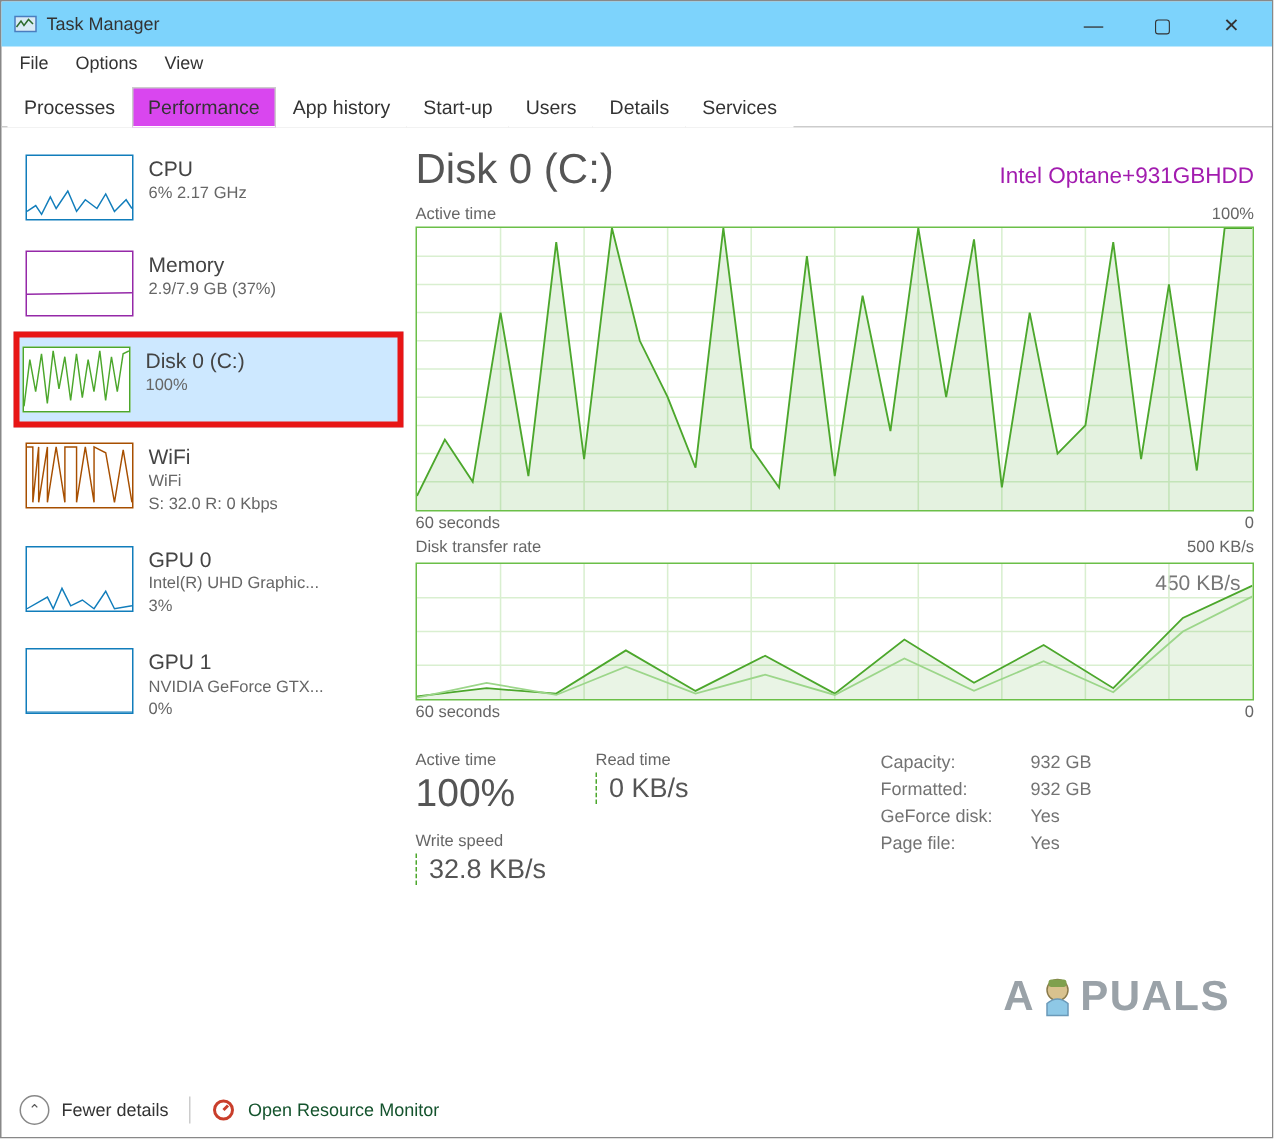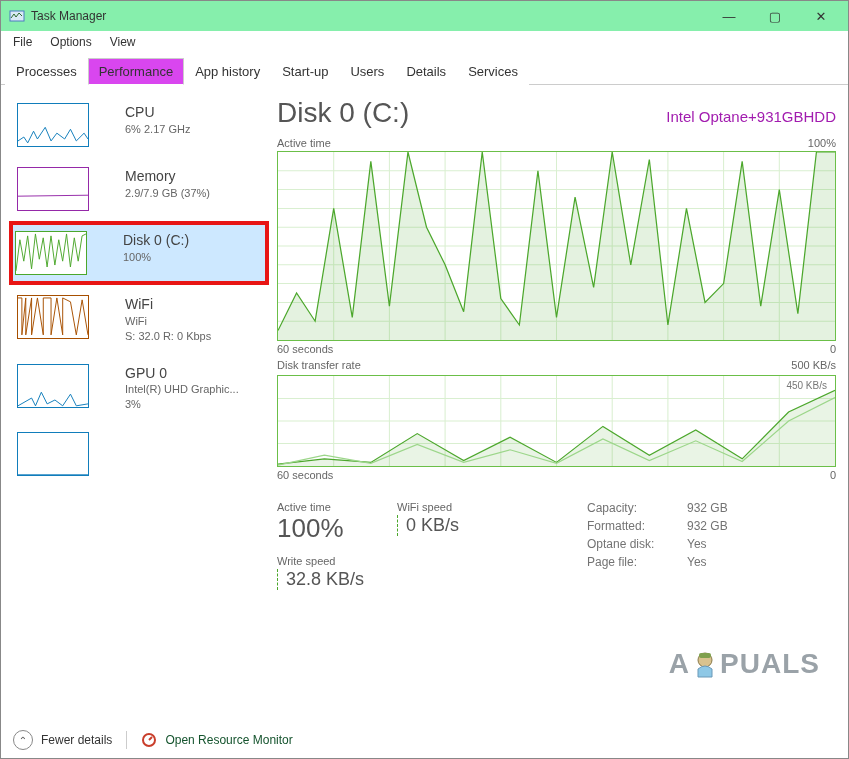--- a/index.html
+++ b/index.html
@@ -19,21 +19,21 @@
     border: 1px solid #888;
     background: #fff;
     display: flex;
     flex-direction: column;
   }
   .titlebar {
     height: 30px;
     display: flex;
     align-items: center;
     padding: 0 4px 0 8px;
-    background: #86efac;
+    background: #7dd3fc;
   }
   .title-icon {
     width: 16px;
     height: 16px;
     margin-right: 6px;
   }
   .title-text { font-size: 12px; }
   .win-controls { margin-left: auto; display: flex; }
   .win-btn {
     width: 46px; height: 28px;
@@ -109,21 +109,20 @@
   }
   .thumb.mem { border-color: #9529a8; }
   .thumb.disk { border-color: #4ca72c; }
   .thumb.wifi { border-color: #a74f00; }
   .thumb.gpu { border-color: #117dbb; }
   .side-label {
     display: flex;
     flex-direction: column;
     line-height: 1.35;
     overflow: hidden;
-    margin-left: 26px;
   }
   .side-title { font-size: 14px; color: #444; }
   .side-sub { font-size: 11px; color: #666; white-space: nowrap; overflow: hidden; text-overflow: ellipsis; max-width: 160px;}
   .main {
     flex: 1;
     display: flex;
     flex-direction: column;
     padding-right: 4px;
   }
   .main-header {
@@ -148,21 +147,21 @@
     overflow: hidden;
   }
   .chart-big { height: 190px; }
   .chart-small { height: 92px; margin-top: 2px; }
   .chart svg { position: absolute; inset: 0; width: 100%; height: 100%; }
   .grid line { stroke: #d9efd0; stroke-width: 1; }
   .xfer-label {
     position: absolute;
     right: 6px;
     top: 4px;
-    font-size: 10px;
+    font-size: 14px;
     color: #777;
     background: rgba(255,255,255,0.6);
     padding: 0 2px;
   }
   .stats {
     display: flex;
     margin-top: 18px;
     gap: 20px;
   }
   .stats-left {
@@ -320,20 +319,25 @@
           <span class="side-sub">Intel(R) UHD Graphic...</span>
           <span class="side-sub">3%</span>
         </div>
       </div>
 
       <div class="side-item">
         <div class="thumb gpu">
           <svg viewBox="0 0 72 44" preserveAspectRatio="none">
             <polyline points="0,43 72,43" fill="none" stroke="#117dbb" stroke-width="1"></polyline>
           </svg>
+        </div>
+        <div class="side-label">
+          <span class="side-title">GPU 1</span>
+          <span class="side-sub">NVIDIA GeForce GTX...</span>
+          <span class="side-sub">0%</span>
         </div>
       </div>
     </div>
 
     <div class="main" style="position:relative;">
       <div class="main-header">
         <div class="main-title">Disk 0 (C:)</div>
         <div class="main-device">Intel Optane+931GBHDD</div>
       </div>
 
@@ -403,34 +407,34 @@
         <span>0</span>
       </div>
 
       <div class="stats">
         <div class="stats-left">
           <div>
             <div class="stat-label">Active time</div>
             <div class="stat-big">100%</div>
           </div>
           <div>
-            <div class="stat-label">WiFi speed</div>
+            <div class="stat-label">Read time</div>
             <div class="stat-mid">0 KB/s</div>
           </div>
           <div>
             <div class="stat-label">Write speed</div>
             <div class="stat-mid">32.8 KB/s</div>
           </div>
         </div>
         <div class="stats-right">
           <span>Capacity:</span>
           <span>932 GB</span>
           <span>Formatted:</span>
           <span>932 GB</span>
-          <span>Optane disk:</span>
+          <span>GeForce disk:</span>
           <span>Yes</span>
           <span>Page file:</span>
           <span>Yes</span>
         </div>
       </div>
 
       <div class="watermark">
         <span>A</span>
         <svg width="26" height="30" viewBox="0 0 26 30">
           <circle cx="13" cy="11" r="7" fill="#d9c28e" stroke="#8a7a4a"></circle>

